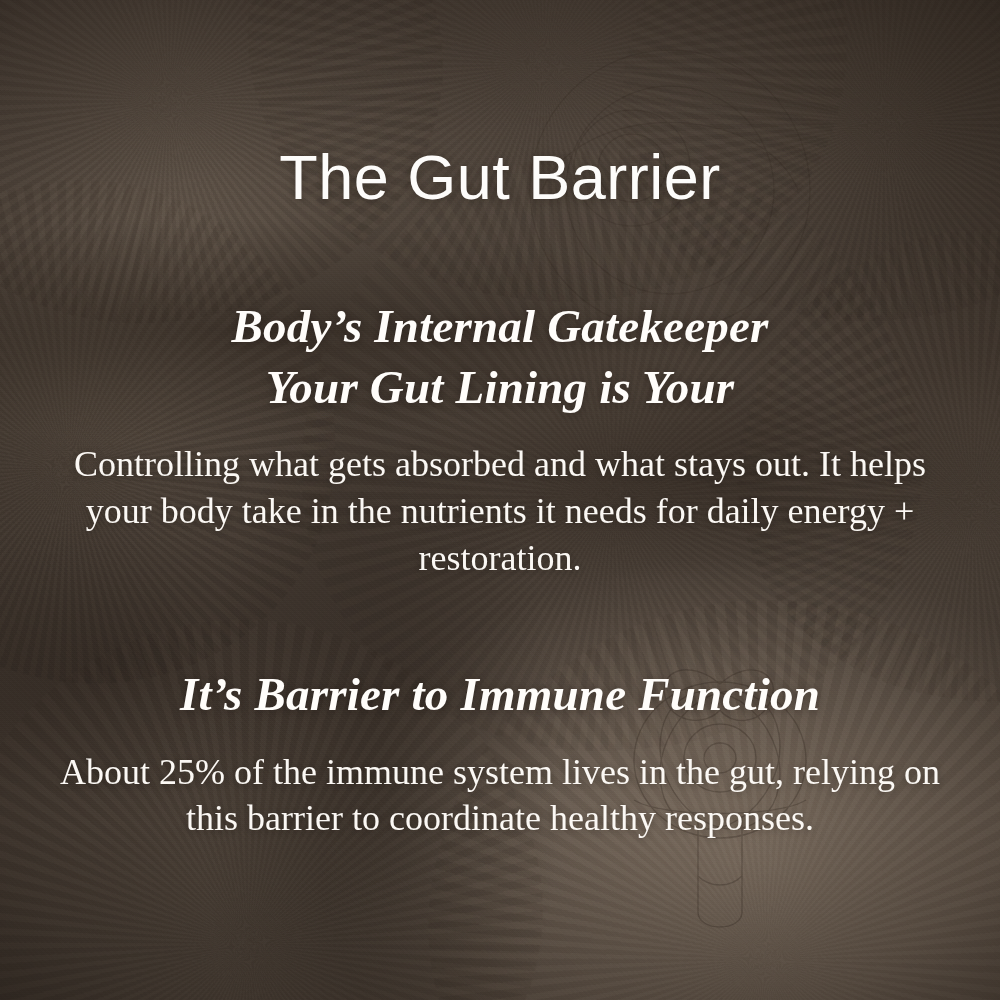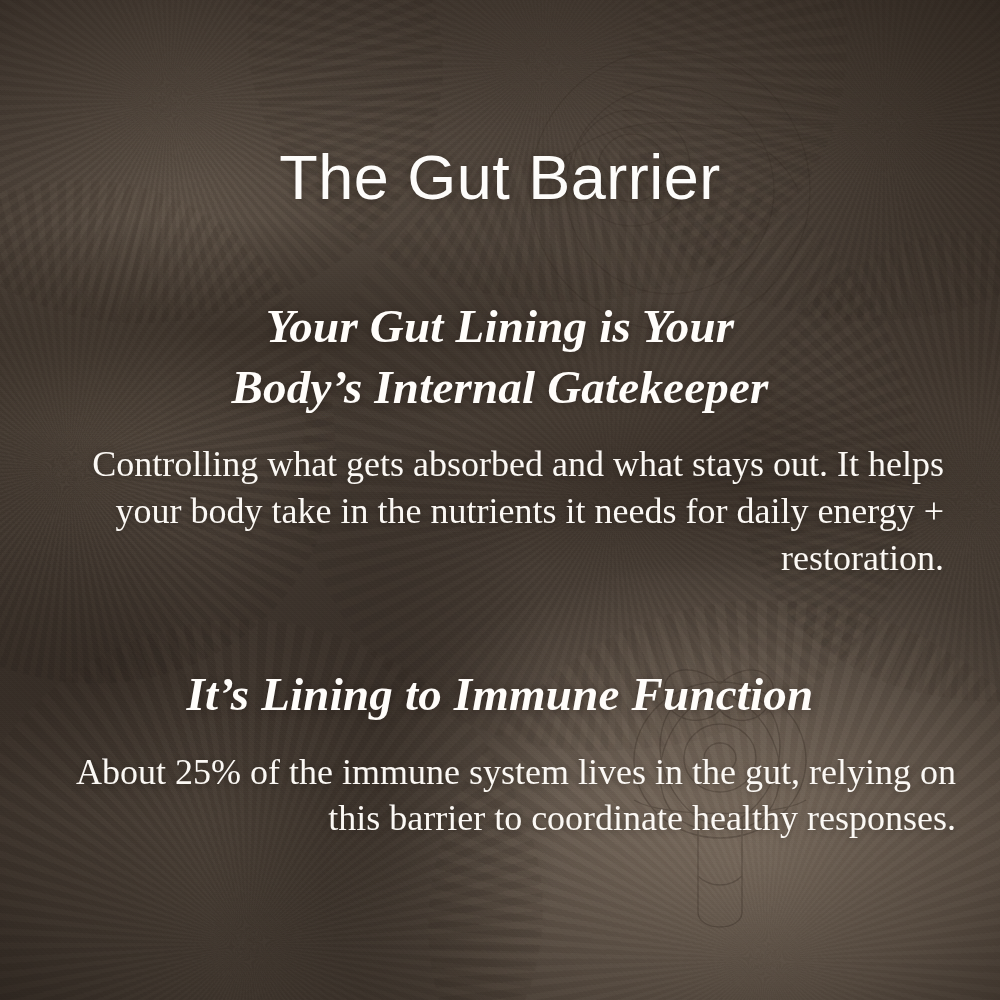--- a/index.html
+++ b/index.html
@@ -152,21 +152,20 @@
   .section-body {
     font-family: "Liberation Serif", serif;
     font-style: normal;
     font-weight: 400;
     font-size: 36px;
     line-height: 1.30;
     color: #fbf8f4;
     text-shadow: 0 1px 7px rgba(20,14,10,0.32);
     margin: 0;
     padding: 0;
-    text-align: right;
   }
 
   .section-1 .section-body { margin-top: 24px; padding: 0 56px; }
   .section-2 .section-body { margin-top: 24px; padding: 0 44px; }
 
   .hl-line { display: block; }
 </style>
 </head>
 <body>
 
@@ -212,27 +211,27 @@
   <div class="bg-layer bg-scrim"></div>
   <div class="bg-layer bg-grain"></div>
   <div class="bg-layer bg-vignette"></div>
 
   <div class="content">
 
     <h1 class="page-title">The Gut Barrier</h1>
 
     <section class="section section-1">
       <h2 class="section-heading">
+        <span class="hl-line">Body’s Internal Gatekeeper</span>
         <span class="hl-line">Your Gut Lining is Your</span>
-        <span class="hl-line">Body’s Internal Gatekeeper</span>
       </h2>
       <p class="section-body">Controlling what gets absorbed and what stays out. It helps your body take in the nutrients it needs for daily energy + restoration.</p>
     </section>
 
     <section class="section section-2">
       <h2 class="section-heading">
-        <span class="hl-line">It’s Lining to Immune Function</span>
+        <span class="hl-line">It’s Barrier to Immune Function</span>
       </h2>
       <p class="section-body">About 25% of the immune system lives in the gut, relying on this barrier to coordinate healthy responses.</p>
     </section>
 
   </div>
 </div>
 
 </body></html>

